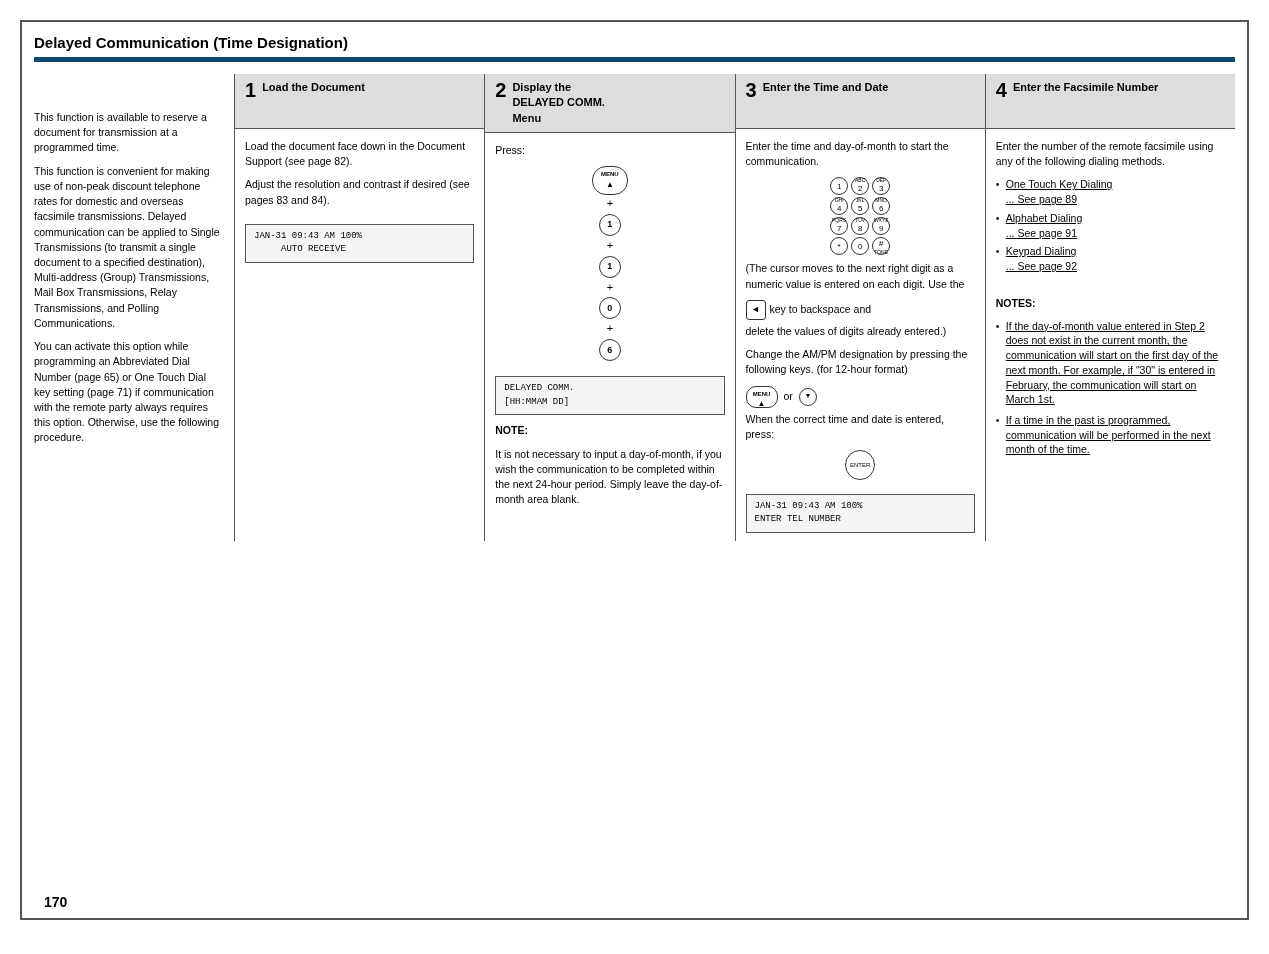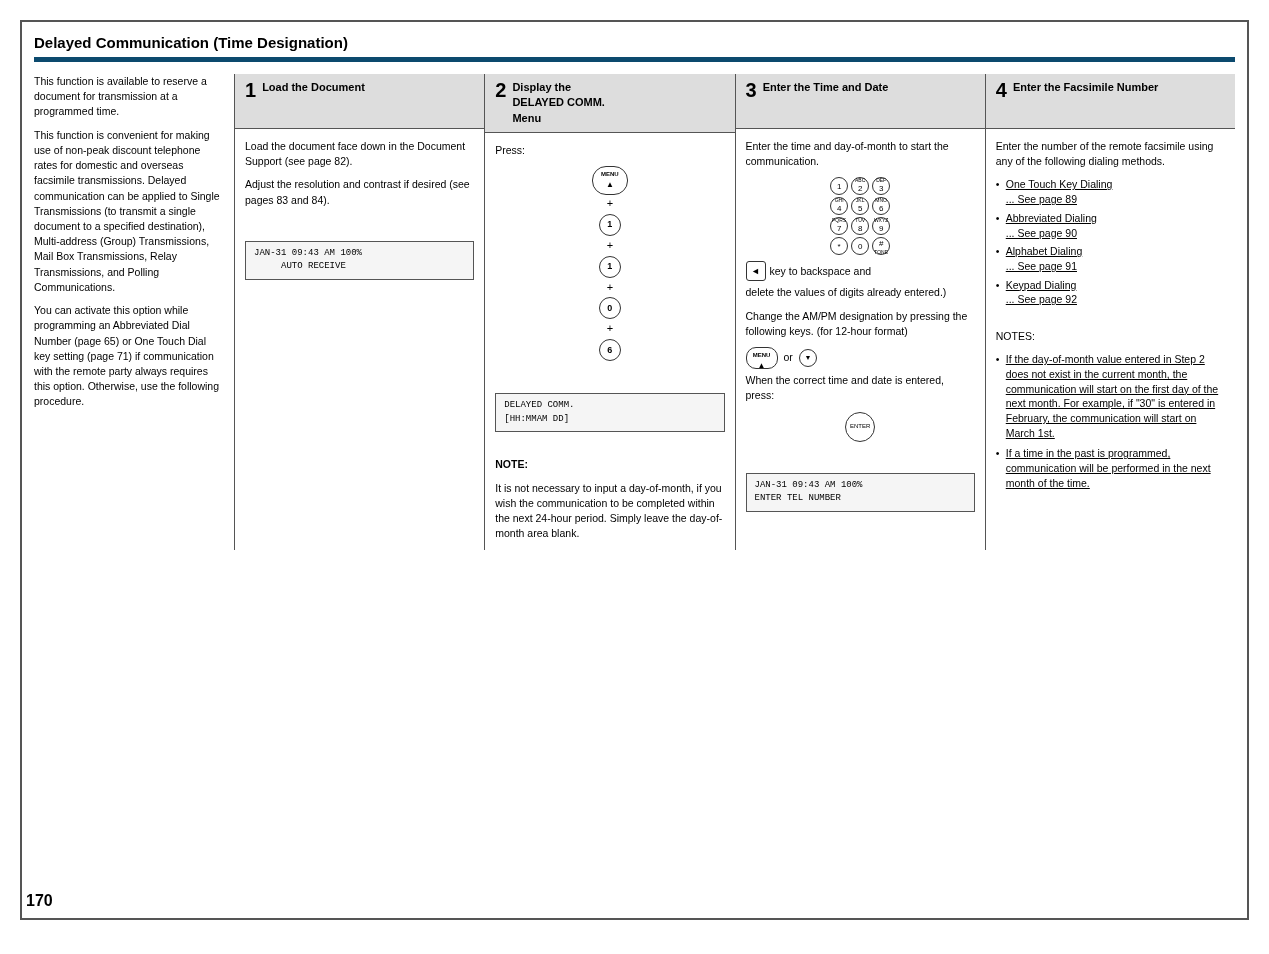--- a/index.html
+++ b/index.html
@@ -29,20 +29,21 @@
       display: flex;
       gap: 0;
       align-items: flex-start;
     }
     .intro-col {
       width: 200px;
       min-width: 200px;
       font-size: 10.5px;
       line-height: 1.45;
       padding-right: 10px;
+      margin-top: 36px;
     }
     .intro-col p {
       margin-bottom: 8px;
     }
     .steps-area {
       display: flex;
       flex: 1;
       border-left: 1px solid #555;
     }
     .step-col {
@@ -81,21 +82,21 @@
     }
     .step-body p {
       margin-bottom: 8px;
     }
     .lcd-display {
       border: 1px solid #555;
       background: #f5f5f5;
       font-family: 'Courier New', monospace;
       font-size: 9px;
       padding: 5px 8px;
-      margin: 25px 0;
+      margin: 8px 0;
       line-height: 1.5;
       display: inline-block;
       width: 100%;
     }
     .keypad-area {
       display: flex;
       flex-direction: column;
       align-items: center;
       margin: 6px 0;
     }
@@ -136,21 +137,21 @@
     .plus-sign {
       text-align: center;
       font-size: 11px;
       margin: 1px 0;
     }
     .note-label {
       font-weight: bold;
       margin-bottom: 4px;
     }
     .notes-label {
-      font-weight: normal;
+      font-weight: bold;
       margin-top: 22px;
       margin-bottom: 6px;
     }
     .bullet-list {
       list-style: none;
       padding: 0;
     }
     .bullet-list li {
       padding-left: 10px;
       position: relative;
@@ -159,23 +160,23 @@
       text-decoration: underline;
     }
     .bullet-list li::before {
       content: '•';
       position: absolute;
       left: 0;
     }
     .page-num {
       position: absolute;
       bottom: 8px;
-      left: 4px;
-      font-weight: bold;
-      font-size: 16px;
+      left: 22px;
+      font-weight: bold;
+      font-size: 14px;
     }
     .enter-key {
       border: 1px solid #333;
       border-radius: 50%;
       width: 30px;
       height: 30px;
       display: flex;
       flex-direction: column;
       align-items: center;
       justify-content: center;
@@ -331,20 +332,21 @@
             </div>
             <div class="key-row">
               <div class="num-key-small">*</div>
               <div class="num-key-small">0</div>
               <div class="num-key-small">
                 #<span class="top-label">TONE</span>
               </div>
             </div>
           </div>
 
+          <p>(The cursor moves to the next right digit as a numeric value is entered on each digit. Use the</p>
           <p style="display:flex; align-items:center; gap:4px; margin-bottom:4px;">
             <span class="backspace-key">◄</span>
             <span>key to backspace and</span>
           </p>
           <p>delete the values of digits already entered.)</p>
           <p>Change the AM/PM designation by pressing the following keys. (for 12-hour format)</p>
           <div class="or-row">
             <div class="menu-key" style="width:32px; height:22px; border-radius:10px;">
               <span class="menu-key-label">MENU</span>
               <span style="font-size:8px;">▲</span>
@@ -364,21 +366,20 @@
 
       <div class="step-col">
         <div class="step-header">
           <span class="step-num">4</span>
           <span class="step-title">Enter the Facsimile Number</span>
         </div>
         <div class="step-body">
           <p>Enter the number of the remote facsimile using any of the following dialing methods.</p>
           <ul class="bullet-list" style="margin: 8px 0;">
             <li>One Touch Key Dialing<br>... See page 89</li>
-            <li>Abbreviated Dialing<br>... See page 90</li>
             <li>Alphabet Dialing<br>... See page 91</li>
             <li>Keypad Dialing<br>... See page 92</li>
           </ul>
           <p class="notes-label">NOTES:</p>
           <ul class="bullet-list">
             <li>If the day-of-month value entered in Step 2 does not exist in the current month, the communication will start on the first day of the next month. For example, if "30" is entered in February, the communication will start on March 1st.</li>
             <li style="margin-top:6px;">If a time in the past is programmed, communication will be performed in the next month of the time.</li>
           </ul>
         </div>
       </div>

